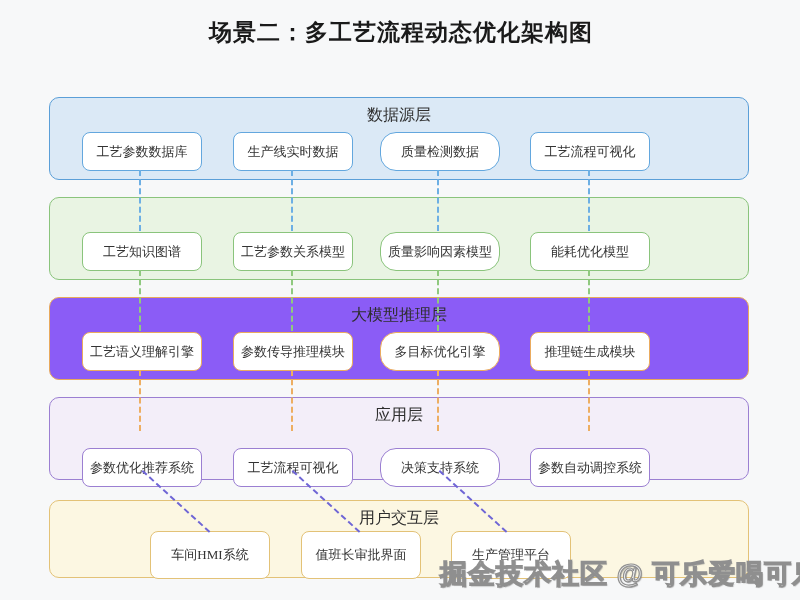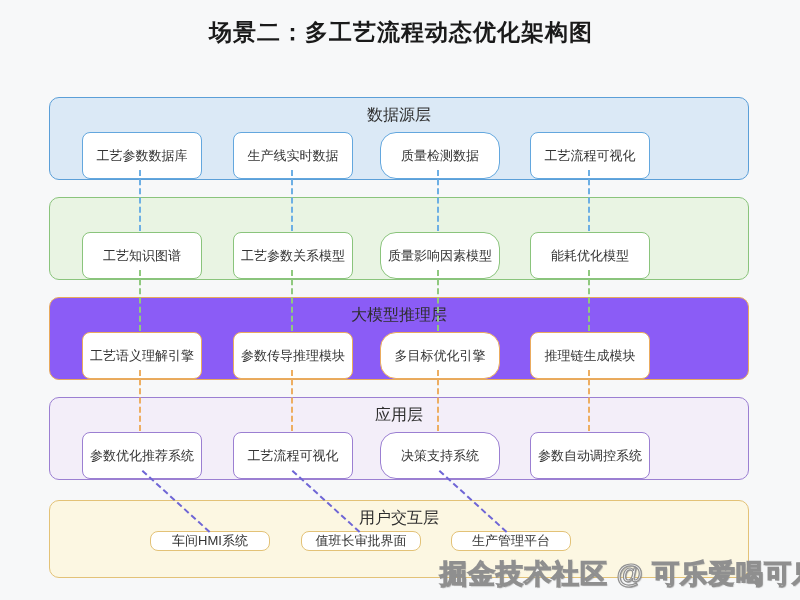--- a/index.html
+++ b/index.html
@@ -19,37 +19,37 @@
 
   .layer{
     position:absolute;left:49px;width:700px;height:83px;
     border-radius:10px;box-sizing:border-box;
   }
   .layer-title{
     position:absolute;top:7px;left:0;width:100%;
     text-align:center;font-size:16px;font-weight:500;color:#2e2e2e;
   }
   .node{
-    position:absolute;top:34px;width:120px;height:47px;
+    position:absolute;top:34px;width:120px;height:39px;
     background:#ffffff;border-radius:8px;box-sizing:border-box;
     display:flex;align-items:center;justify-content:center;
     font-size:13px;color:#333333;white-space:nowrap;
   }
 
   
   .layer-0{top:97px;background:#dbe9f6;border:1.5px solid #5b9fd8;}
   .layer-0 .node{border:1.5px solid #63a7de;}
   .layer-1{top:197px;background:#e9f4e3;border:1.5px solid #8ac47c;}
   .layer-1 .node{border:1.5px solid #8ac47c;}
   .layer-2{top:297px;background:#8b5cf6;border:1.5px solid #e8a95c;}
   .layer-2 .node{border:1.5px solid #eaab5e;}
   .layer-3{top:397px;background:#f3eef9;border:1.5px solid #9b7fd2;}
-  .layer-3 .node{border:1.5px solid #9b7fd2;}
+  .layer-3 .node{border:1.5px solid #9b7fd2;margin-top:16px;}
   .layer-4{top:500px;height:78px;background:#fcf7e2;border:1.5px solid #e3c277;}
-  .layer-4 .node{top:30px;height:20px;border:1.5px solid #e3c277;}
+  .layer-4 .node{top:30px;height:48px;border:1.5px solid #e3c277;font-family:Liberation Serif, serif;}
 
   
   .c0{left:32px;} .c1{left:183px;} .c2{left:330px;border-radius:16px;} .c3{left:480px;}
   .u0{left:100px;} .u1{left:251px;} .u2{left:401px;}
 
   
   .vline{
     position:absolute;width:0;height:61px;top:170px;
     border-left:2px dashed #6dafe4;z-index:5;
   }

